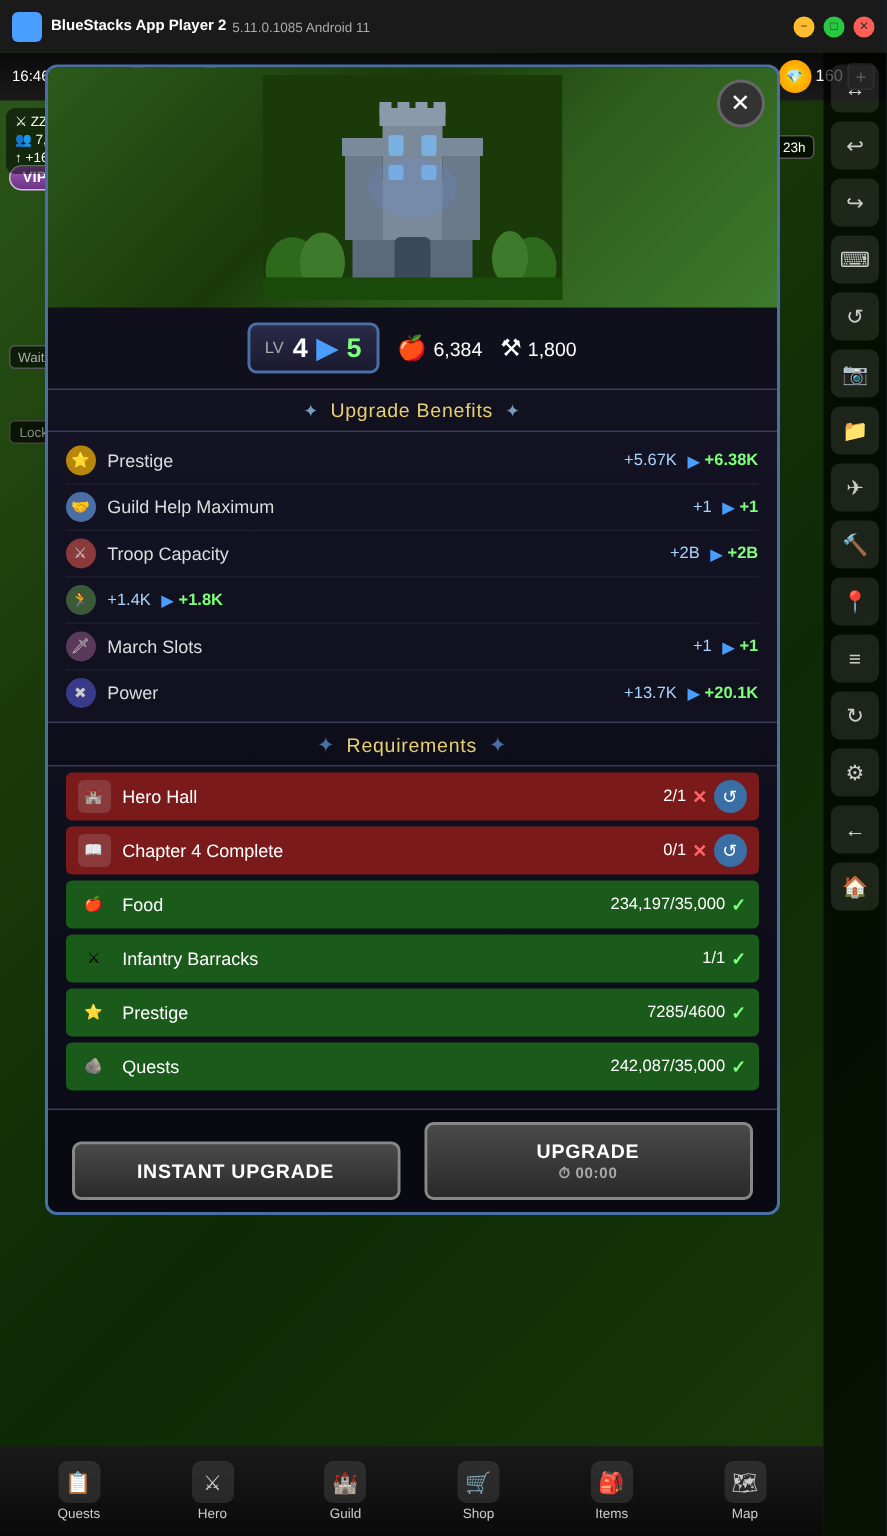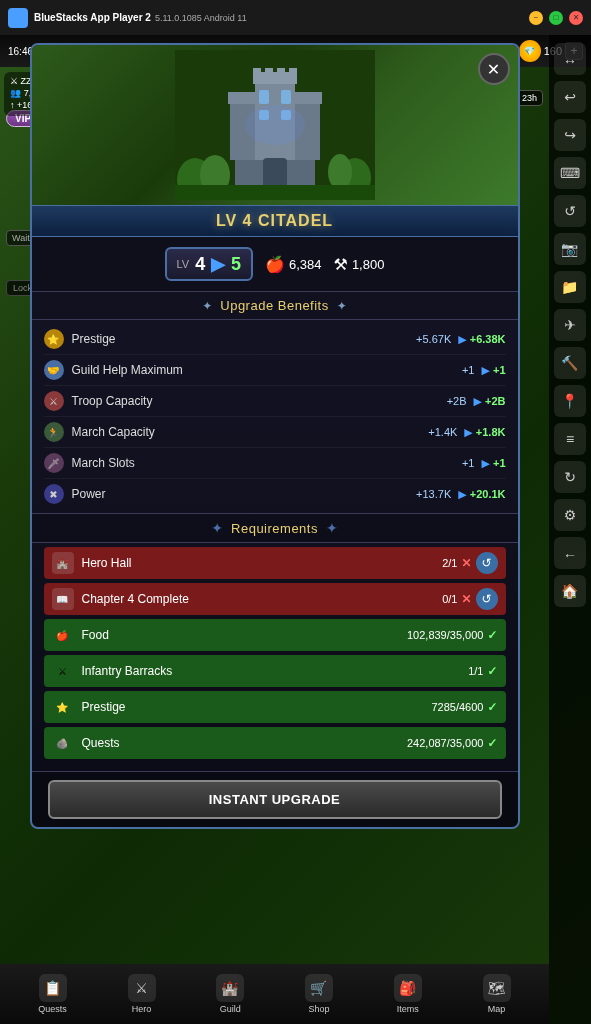--- a/index.html
+++ b/index.html
@@ -645,23 +645,20 @@
 
           <rect x="0" y="135" width="200" height="15" fill="#1a4a0a"></rect>
         </svg>
       </div>
 
       <div class="close-btn">
         <span>✕</span>
       </div>
     </div>
 
-    <div class="dialog-title">
-      <span>LV 4 CITADEL</span>
-    </div>
 
     <div class="level-row">
       <div class="level-badge">
         <span class="lv-label">LV</span>
         <span class="lv-num">4</span>
         <span class="arrow-right">▶</span>
         <span class="lv-next">5</span>
       </div>
       <div class="cost-item">
         <span style="font-size:16px;">🍎</span>
@@ -697,21 +694,20 @@
   </div>
         <div class="benefit-row">
     <div class="benefit-icon" style="background:#8a3a3a">⚔</div>
     <span class="benefit-name">Troop Capacity</span>
     <span class="benefit-val">+2B</span>
     <span class="benefit-arrow">▶</span>
     <span class="benefit-newval">+2B</span>
   </div>
         <div class="benefit-row">
     <div class="benefit-icon" style="background:#3a5a3a">🏃</div>
-    <span class="benefit-name">March Capacity</span>
     <span class="benefit-val">+1.4K</span>
     <span class="benefit-arrow">▶</span>
     <span class="benefit-newval">+1.8K</span>
   </div>
         <div class="benefit-row">
     <div class="benefit-icon" style="background:#5a3a5a">🗡</div>
     <span class="benefit-name">March Slots</span>
     <span class="benefit-val">+1</span>
     <span class="benefit-arrow">▶</span>
     <span class="benefit-newval">+1</span>
@@ -743,21 +739,21 @@
         <div class="req-row fail">
     <div class="req-icon" style="background:#8a3a3a">📖</div>
     <span class="req-name">Chapter 4 Complete</span>
     <span class="req-val">0/1</span>
     <span style="color:#ff6666; font-size:12px; font-weight:bold;">✕</span>
     <div class="req-refresh">↺</div>
   </div>
         <div class="req-row pass">
     <div class="req-icon" style="background:#1a5a1a">🍎</div>
     <span class="req-name">Food</span>
-    <span class="req-val">102,839/35,000</span>
+    <span class="req-val">234,197/35,000</span>
     <span style="color:#7eff7a; font-size:12px; font-weight:bold;">✓</span>
 
   </div>
         <div class="req-row pass">
     <div class="req-icon" style="background:#1a5a1a">⚔</div>
     <span class="req-name">Infantry Barracks</span>
     <span class="req-val">1/1</span>
     <span style="color:#7eff7a; font-size:12px; font-weight:bold;">✓</span>
 
   </div>
@@ -774,20 +770,27 @@
     <span class="req-val">242,087/35,000</span>
     <span style="color:#7eff7a; font-size:12px; font-weight:bold;">✓</span>
 
   </div>
       </div>
 
     <div class="action-buttons">
       <div class="action-btn btn-instant">
         <div class="btn-label">INSTANT UPGRADE</div>
       </div>
+      <div class="action-btn btn-upgrade">
+        <div class="btn-label">UPGRADE</div>
+        <div class="btn-sublabel">
+          <span>⏱</span>
+          <span>00:00</span>
+        </div>
+      </div>
     </div>
 
   </div>
 </div>
 
 <div class="bottom-bar">
   <div class="bottom-nav-item">
     <div class="bottom-nav-icon">📋</div>
     <span>Quests</span>
   </div>

